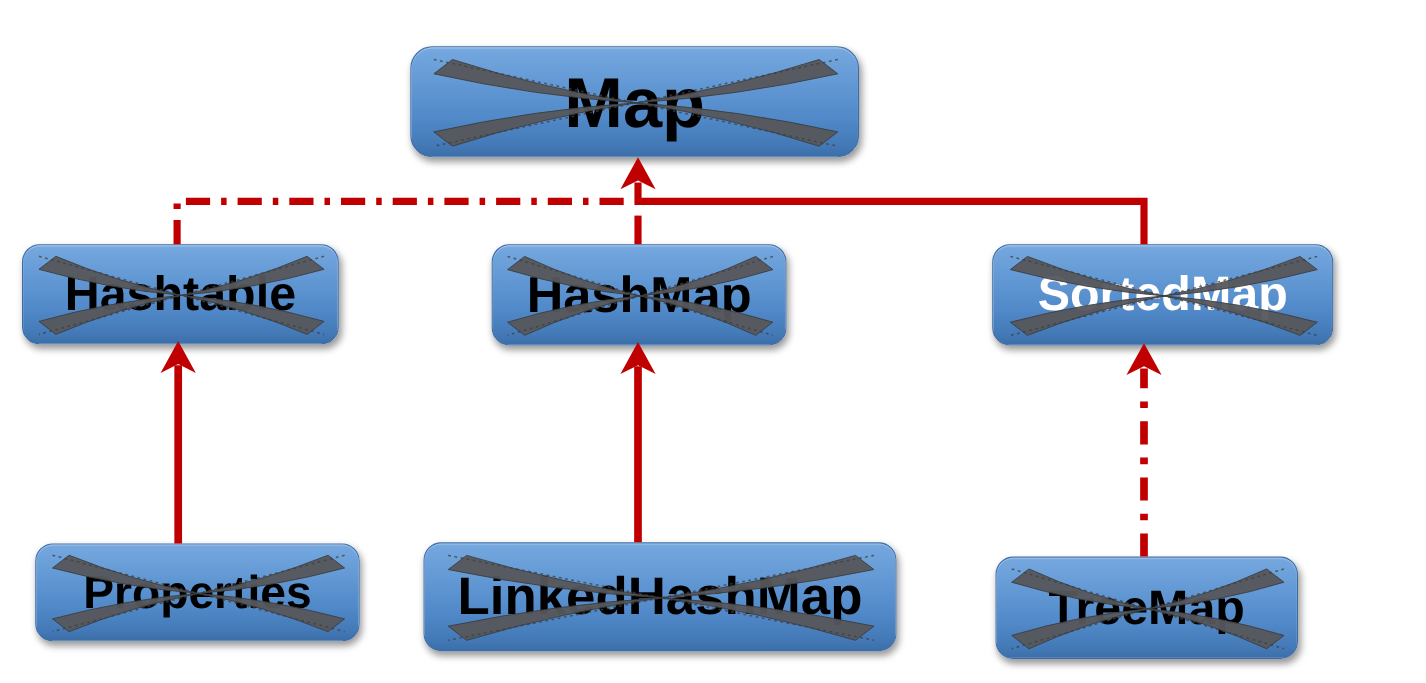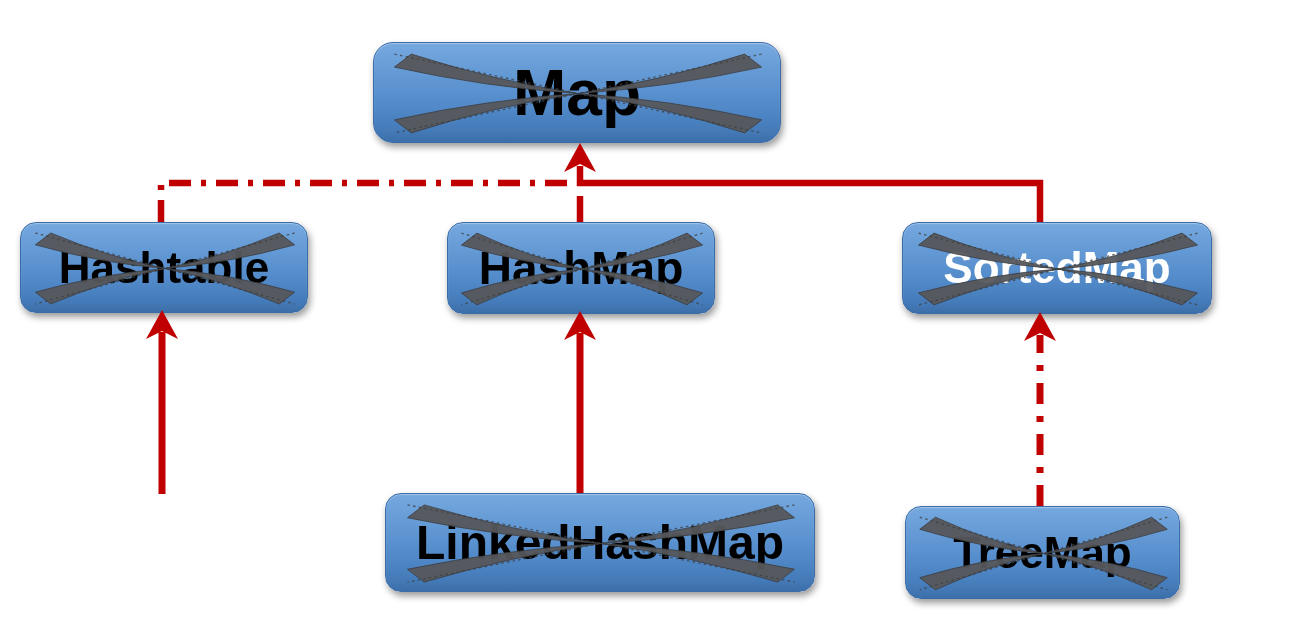--- a/index.html
+++ b/index.html
@@ -67,20 +67,31 @@
     <span class="label">SortedMap</span>
   <svg class="deco" width="310" height="92">
         <path d="M 15.5,22.08 Q 85.25,40.48 155,46 Q 93.024,34.5 31.048000000000002,10.12 Z" fill="#56575b" fill-opacity="0.95" stroke="#3b3c40" stroke-width="0.8"></path>
         <path d="M 294.5,22.08 Q 224.75,40.48 155,46 Q 216.976,34.5 278.952,10.12 Z" fill="#56575b" fill-opacity="0.95" stroke="#3b3c40" stroke-width="0.8"></path>
         <path d="M 15.5,69.91999999999999 Q 85.25,51.519999999999996 155,46 Q 93.024,57.5 31.048000000000002,81.88 Z" fill="#56575b" fill-opacity="0.95" stroke="#3b3c40" stroke-width="0.8"></path>
         <path d="M 294.5,69.91999999999999 Q 224.75,51.519999999999996 155,46 Q 216.976,57.5 278.952,81.88 Z" fill="#56575b" fill-opacity="0.95" stroke="#3b3c40" stroke-width="0.8"></path>
         <line x1="15.5" y1="10.12" x2="294.5" y2="81.88" stroke="#3f3f3f" stroke-width="1.4" stroke-dasharray="2.5 3.2" stroke-opacity="0.75" fill="none"></line>
         <line x1="294.5" y1="10.12" x2="15.5" y2="81.88" stroke="#3f3f3f" stroke-width="1.4" stroke-dasharray="2.5 3.2" stroke-opacity="0.75" fill="none"></line>
       </svg>
     </div>
+  <div class="node" id="node-properties" style="color: rgb(0, 0, 0);">
+    <span class="label">Properties</span>
+  <svg class="deco" width="295" height="89">
+        <path d="M 14.75,21.36 Q 81.125,39.16 147.5,44.5 Q 88.6455,33.375 29.791,9.790000000000001 Z" fill="#56575b" fill-opacity="0.95" stroke="#3b3c40" stroke-width="0.8"></path>
+        <path d="M 280.25,21.36 Q 213.875,39.16 147.5,44.5 Q 206.3545,33.375 265.209,9.790000000000001 Z" fill="#56575b" fill-opacity="0.95" stroke="#3b3c40" stroke-width="0.8"></path>
+        <path d="M 14.75,67.63999999999999 Q 81.125,49.83999999999999 147.5,44.5 Q 88.6455,55.625 29.791,79.21 Z" fill="#56575b" fill-opacity="0.95" stroke="#3b3c40" stroke-width="0.8"></path>
+        <path d="M 280.25,67.63999999999999 Q 213.875,49.83999999999999 147.5,44.5 Q 206.3545,55.625 265.209,79.21 Z" fill="#56575b" fill-opacity="0.95" stroke="#3b3c40" stroke-width="0.8"></path>
+        <line x1="14.75" y1="9.790000000000001" x2="280.25" y2="79.21" stroke="#3f3f3f" stroke-width="1.4" stroke-dasharray="2.5 3.2" stroke-opacity="0.75" fill="none"></line>
+        <line x1="280.25" y1="9.790000000000001" x2="14.75" y2="79.21" stroke="#3f3f3f" stroke-width="1.4" stroke-dasharray="2.5 3.2" stroke-opacity="0.75" fill="none"></line>
+      </svg>
+    </div>
   <div class="node" id="node-linkedhashmap" style="color: rgb(0, 0, 0);">
     <span class="label">LinkedHashMap</span>
   <svg class="deco" width="430" height="99">
         <path d="M 21.5,23.76 Q 118.25,43.56 215,49.5 Q 126.6155,37.125 38.231,10.89 Z" fill="#56575b" fill-opacity="0.95" stroke="#3b3c40" stroke-width="0.8"></path>
         <path d="M 408.5,23.76 Q 311.75,43.56 215,49.5 Q 303.3845,37.125 391.769,10.89 Z" fill="#56575b" fill-opacity="0.95" stroke="#3b3c40" stroke-width="0.8"></path>
         <path d="M 21.5,75.24 Q 118.25,55.44 215,49.5 Q 126.6155,61.87500000000001 38.231,88.11 Z" fill="#56575b" fill-opacity="0.95" stroke="#3b3c40" stroke-width="0.8"></path>
         <path d="M 408.5,75.24 Q 311.75,55.44 215,49.5 Q 303.3845,61.87500000000001 391.769,88.11 Z" fill="#56575b" fill-opacity="0.95" stroke="#3b3c40" stroke-width="0.8"></path>
         <line x1="21.5" y1="10.89" x2="408.5" y2="88.11" stroke="#3f3f3f" stroke-width="1.4" stroke-dasharray="2.5 3.2" stroke-opacity="0.75" fill="none"></line>
         <line x1="408.5" y1="10.89" x2="21.5" y2="88.11" stroke="#3f3f3f" stroke-width="1.4" stroke-dasharray="2.5 3.2" stroke-opacity="0.75" fill="none"></line>
       </svg>

